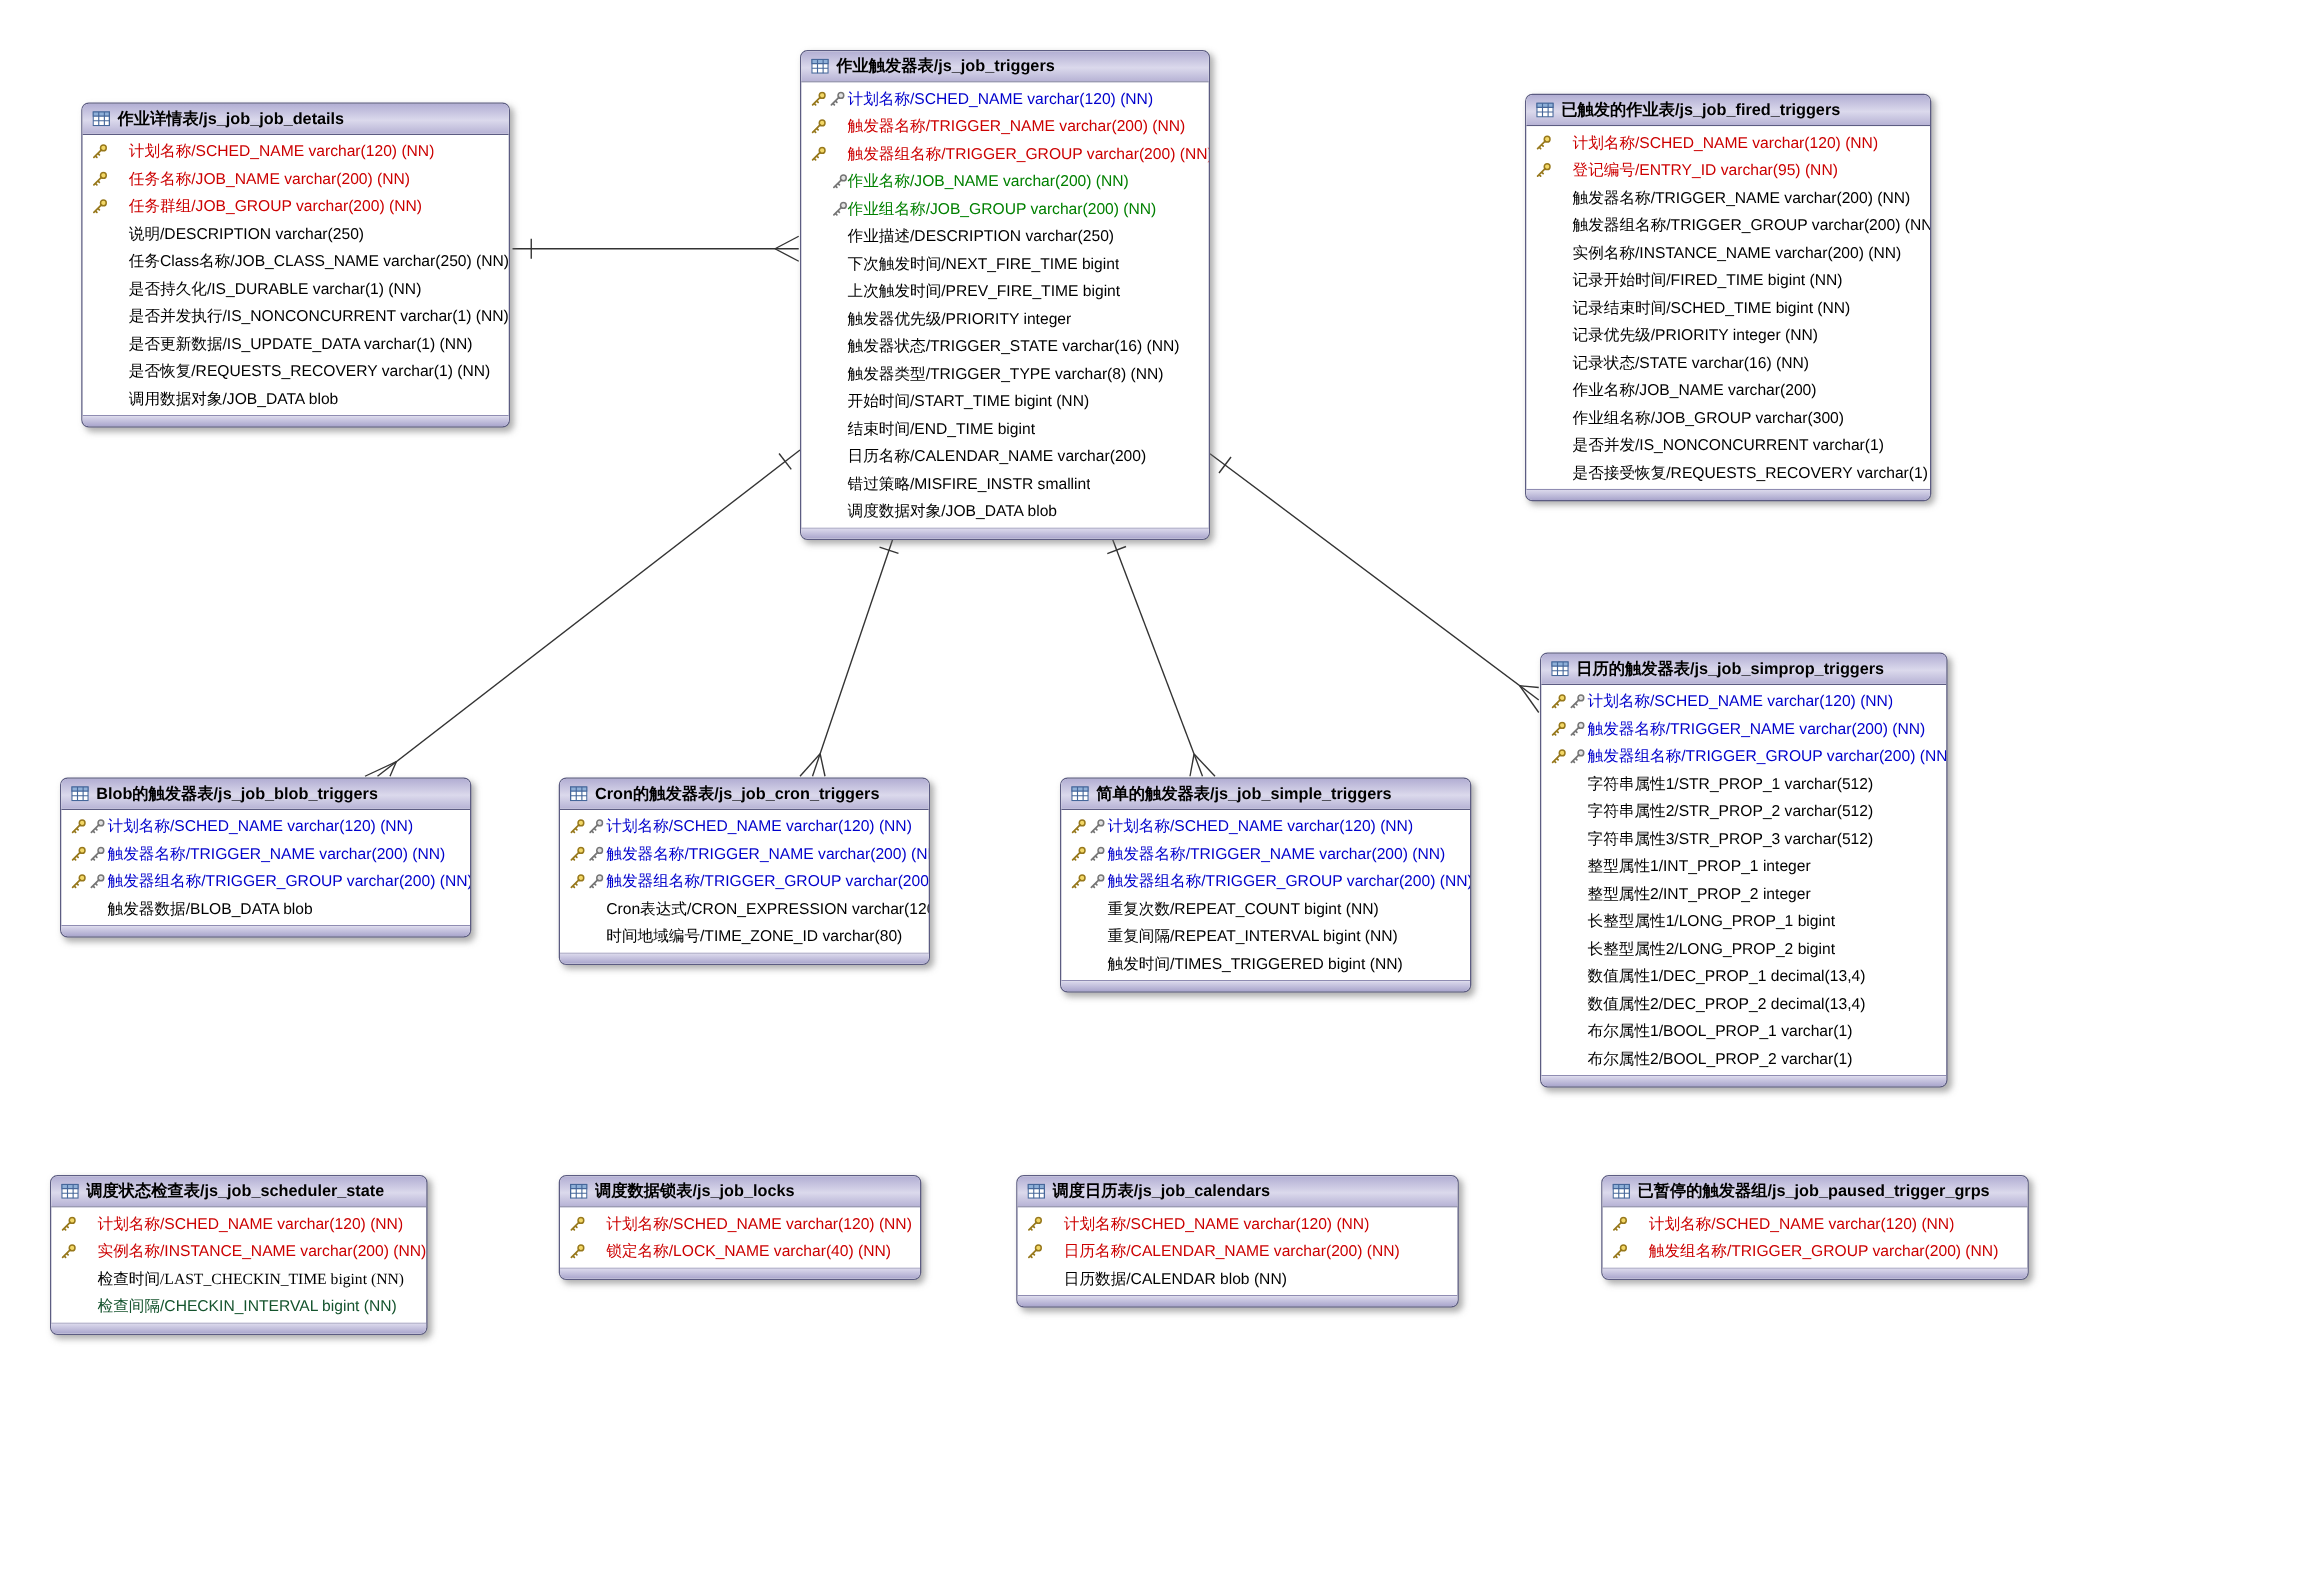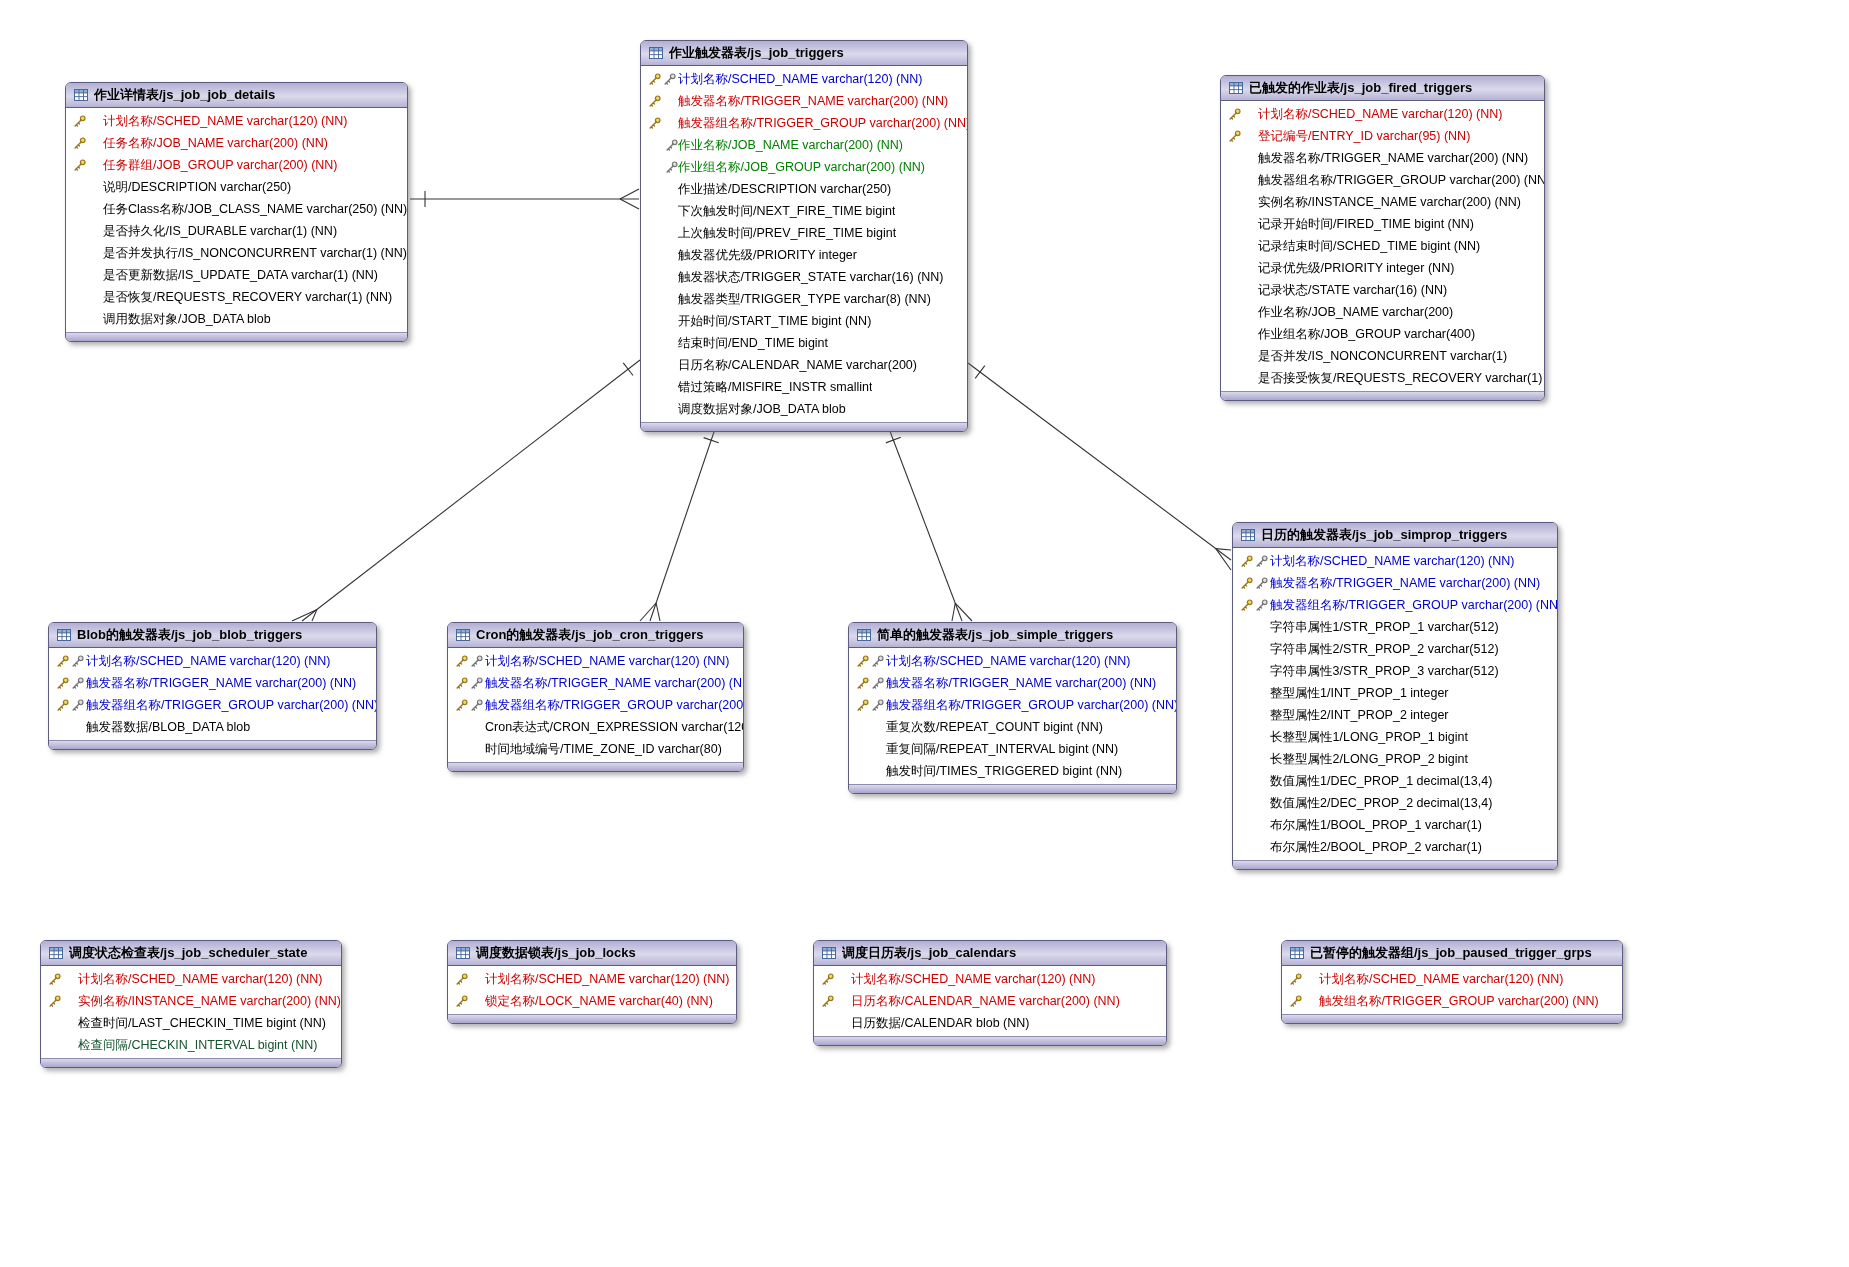--- a/index.html
+++ b/index.html
@@ -296,21 +296,21 @@
         <div class="t-row">
           <span class="t-icons"></span>
           <span class="t-text" style="color: rgb(0, 0, 0);">记录状态/STATE varchar(16) (NN)</span>
         </div>
         <div class="t-row">
           <span class="t-icons"></span>
           <span class="t-text" style="color: rgb(0, 0, 0);">作业名称/JOB_NAME varchar(200)</span>
         </div>
         <div class="t-row">
           <span class="t-icons"></span>
-          <span class="t-text" style="color: rgb(0, 0, 0);">作业组名称/JOB_GROUP varchar(400)</span>
+          <span class="t-text" style="color: rgb(0, 0, 0);">作业组名称/JOB_GROUP varchar(300)</span>
         </div>
         <div class="t-row">
           <span class="t-icons"></span>
           <span class="t-text" style="color: rgb(0, 0, 0);">是否并发/IS_NONCONCURRENT varchar(1)</span>
         </div>
         <div class="t-row">
           <span class="t-icons"></span>
           <span class="t-text" style="color: rgb(0, 0, 0);">是否接受恢复/REQUESTS_RECOVERY varchar(1)</span>
         </div>
       </div>
@@ -625,21 +625,21 @@
           <span class="t-icons">
             <svg class="icon" width="13" height="13" viewBox="0 0 13 13">
               <circle cx="9.7" cy="3.3" r="2.3" fill="#f3d868" stroke="#97781c" stroke-width="1.2"></circle>
               <path d="M8.1 4.9 L2.1 10.9 M3.3 9.7 L4.5 10.9 M5.3 7.7 L6.5 8.9" stroke="#97781c" stroke-width="1.4" fill="none" stroke-linecap="round"></path>
             </svg>
           </span>
           <span class="t-text" style="color: rgb(204, 0, 0);">实例名称/INSTANCE_NAME varchar(200) (NN)</span>
         </div>
         <div class="t-row">
           <span class="t-icons"></span>
-          <span class="t-text" style="color: rgb(0, 0, 0);">检查时间/LAST_CHECKIN_TIME bigint (NN)</span>
+          <span class="t-text" style="color: rgb(0, 0, 0); font-family: Liberation Serif, serif;">检查时间/LAST_CHECKIN_TIME bigint (NN)</span>
         </div>
         <div class="t-row">
           <span class="t-icons"></span>
           <span class="t-text" style="color: #14532d;">检查间隔/CHECKIN_INTERVAL bigint (NN)</span>
         </div>
       </div>
       <div class="t-footer"></div>
     </div>
     <div class="table" style="left: 447px; top: 940px; width: 290px;">
       <div class="t-header">

